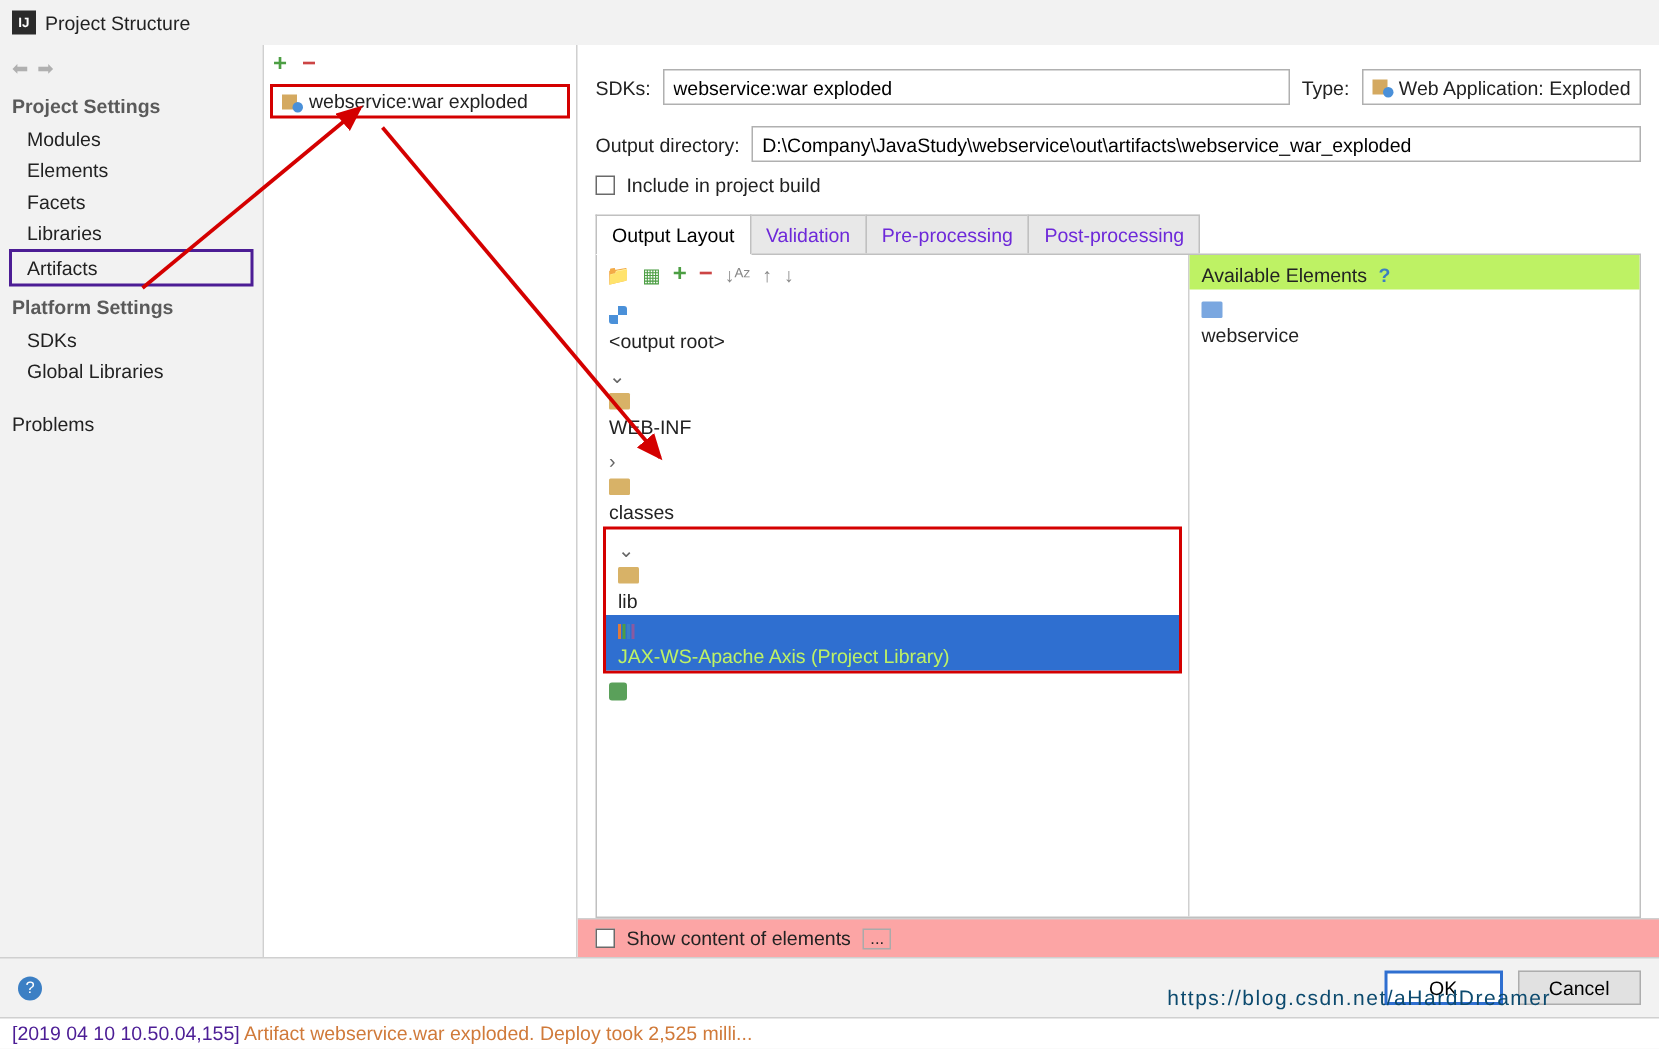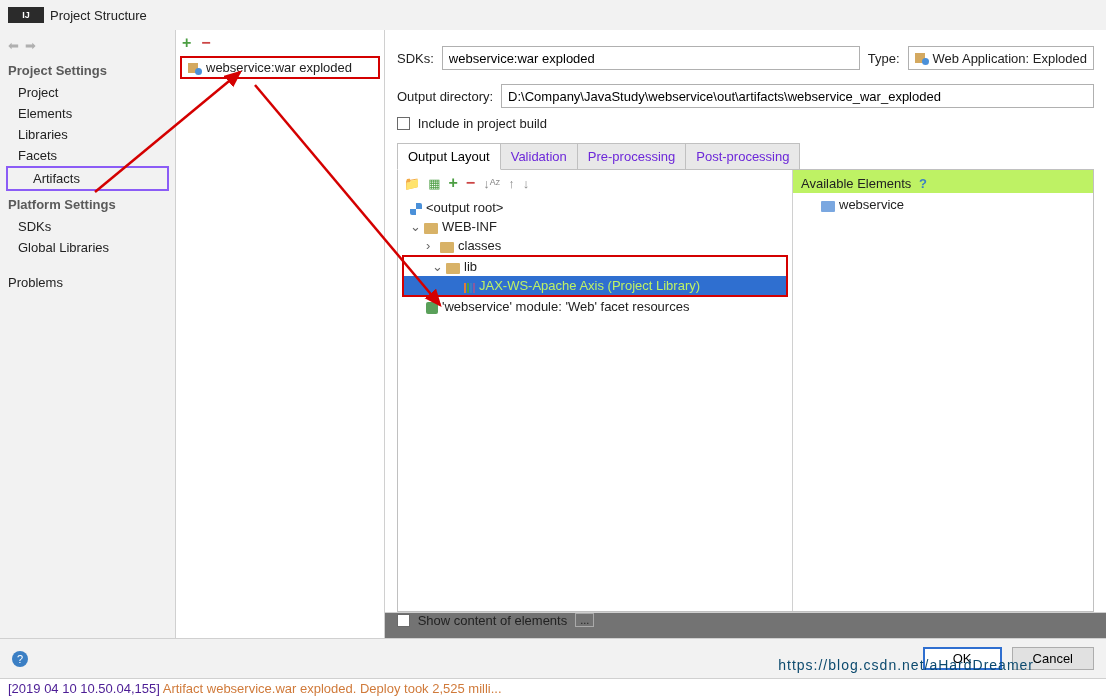--- a/index.html
+++ b/index.html
@@ -1,25 +1,25 @@
 <!DOCTYPE html>
 <html><head>
 <meta charset="utf-8">
 <style>
 * { box-sizing: border-box; margin: 0; padding: 0; font-family: "Segoe UI", Tahoma, sans-serif; font-size: 13px; }
 body { background: #f2f2f2; width: 1106px; height: 699px; overflow: hidden; position: relative; color: #222; }
 .titlebar { height: 30px; background: #f2f2f2; display: flex; align-items: center; padding: 0 8px; }
-.titlebar .logo { width: 36px; height: 16px; background: #2b2b2b; color: #fff; font-size: 9px; font-weight: bold; display: flex; align-items: center; justify-content: center; margin-right: 6px; }
+.titlebar .logo { width: 16px; height: 16px; background: #2b2b2b; color: #fff; font-size: 9px; font-weight: bold; display: flex; align-items: center; justify-content: center; margin-right: 6px; }
 .main { display: flex; height: 608px; }
 .sidebar { width: 175px; background: #f2f2f2; padding: 6px 0 0 0; }
 .nav-arrows { padding: 2px 8px 4px 8px; display: flex; gap: 6px; color: #b0b0b0; }
 .section-head { font-weight: bold; color: #5a5a5a; padding: 6px 8px 4px 8px; }
 .side-item { padding: 3px 8px 3px 18px; cursor: default; }
 .side-item.l1 { padding-left: 8px; }
-.side-item.hl { border: 2px solid #8b5cf6; margin: 0 6px 0 6px; padding-left: 25px; }
+.side-item.hl { border: 2px solid #4c1d95; margin: 0 6px 0 6px; padding-left: 10px; }
 .middle { width: 210px; background: #fff; border-left: 1px solid #d0d0d0; border-right: 1px solid #d0d0d0; position: relative; overflow:hidden;}
 .mid-tools { height: 26px; display: flex; align-items: center; padding: 0 6px; gap: 10px; }
 .plus { color: #4c9e43; font-weight: bold; font-size: 16px; }
 .minus { color: #c44; font-weight: bold; font-size: 16px; }
 .mid-box { border: 2px solid #d40000; margin: 0 4px; padding: 2px 2px 2px 6px; display: flex; align-items: center; gap: 4px; position:relative; z-index:2; }
 .right { flex: 1; background: #fff; display: flex; flex-direction: column; }
 .form-row { display: flex; align-items: center; padding: 8px 12px 6px 12px; gap: 8px; }
 .form-row.first { padding-top: 16px; }
 .label { white-space: nowrap; }
 input.text { border: 1px solid #b0b0b0; background: #fff; padding: 3px 6px; flex: 1; height: 24px; }
@@ -27,34 +27,34 @@
 .type-box { border: 1px solid #b0b0b0; background: #fff; padding: 3px 6px; height: 24px; display: flex; align-items: center; gap: 4px; white-space: nowrap; }
 .chk { width: 13px; height: 13px; border: 1px solid #6a6a6a; background:#fff; display: inline-block; vertical-align: -2px; margin-right: 4px; }
 .tabs { display: flex; margin: 6px 12px 0 12px; }
 .tab { padding: 5px 10px; border: 1px solid #c0c0c0; background: #e8e8e8; color: #6d28d9; margin-right: -1px; cursor: default; }
 .tab.active { background: #fff; border-bottom: 1px solid #fff; color: #000; position: relative; z-index: 1; }
 .tab-body { border: 1px solid #c0c0c0; margin: -1px 12px 0 12px; flex: 1; display: flex; background: #fff; }
 .layout-col { width: 395px; border-right: 1px solid #d0d0d0; display: flex; flex-direction: column; }
 .avail-col { flex: 1; display: flex; flex-direction: column; }
 .toolbar2 { height: 26px; display: flex; align-items: center; padding: 0 6px; gap: 8px; color: #888; }
 .tree { flex: 1; padding: 2px 0; overflow: hidden; font-size: 13px; }
-.node { display: flex; align-items: flex-end; padding: 2px 4px 2px 8px; gap: 4px; white-space: nowrap; }
+.node { display: flex; align-items: flex-start; padding: 2px 4px 2px 8px; gap: 4px; white-space: nowrap; flex-direction: column; }
 .node .ind0 { width: 0px; } .node .ind1 { width: 16px; } .node .ind3 { width: 48px; }
 .node.sel { background: #2f6fd0; color: #bef264; }
 .toggle { width: 10px; display: inline-block; color: #666; }
 .folder-ic { width: 14px; height: 11px; background: #d8b267; border-radius: 1px; display: inline-block; }
 .folder-ic.blue { background: #7aa7e0; }
 .lib-ic { display: inline-flex; gap:1px; }
 .lib-ic span { width: 2px; height: 10px; display:inline-block; }
 .output-ic { width: 12px; height: 12px; display:inline-block; background: conic-gradient(#4a90d9 0 25%, #fff 25% 50%, #4a90d9 50% 75%, #fff 75%); border-radius:2px; }
 .facet-ic { width:12px; height:12px; background:#5aa05a; display:inline-block; border-radius:2px; }
 .lib-box { border: 2px solid #d40000; margin: 0 4px 0 4px; position:relative; z-index:1;}
 .avail-head { padding: 6px 8px 2px 8px; background: #bef264; }
 .q { color: #3b7fc4; font-weight: bold; margin-left: 4px; }
-.bottom-strip { height: 26px; display: flex; align-items: flex-start; padding: 0 12px; border-top: 1px solid #d0d0d0; background:#737373; }
+.bottom-strip { height: 26px; display: flex; align-items: center; padding: 0 12px; border-top: 1px solid #d0d0d0; background:#fca5a5; }
 .ellips { border: 1px solid #aaa; padding: 0 4px; margin-left: 8px; font-size: 11px; }
 .footer { position: absolute; left:0; right:0; bottom: 21px; height: 40px; display: flex; align-items: center; justify-content: space-between; padding: 0 12px; border-top: 1px solid #d0d0d0; background:#f2f2f2; }
 .help-ic { width: 16px; height: 16px; border-radius: 50%; background: #3b7fc4; color: #fff; font-size: 11px; display:flex; align-items:center; justify-content:center; }
 .btn { border: 1px solid #adadad; background: #e1e1e1; padding: 3px 20px; cursor: default; }
 .btn.primary { border: 2px solid #2f6fd0; padding: 2px 28px; background:#fff; }
 .console { position:absolute; bottom:0; left:0; right:0; height:21px; background:#fff; border-top:1px solid #d0d0d0; font-family: monospace; font-size:12px; padding: 2px 8px; white-space:nowrap; overflow:hidden; color: #d07a3a; }
 .console .gray { color: #4c1d95; }
 .watermark { position:absolute; right:72px; bottom:26px; color:#0c4a6e; font-size:14px; letter-spacing:1px; }
 svg.arrow { position:absolute; pointer-events:none; z-index:10; }
 .artifact-ic { width:14px; height:14px; display:inline-block; position:relative; }
@@ -70,24 +70,24 @@
 </div>
 
 <div class="main">
 
   <div class="sidebar">
     <div class="nav-arrows">
       <span>⬅</span>
       <span>➡</span>
     </div>
     <div class="section-head">Project Settings</div>
-    <div class="side-item">Project</div>
+    <div class="side-item">Modules</div>
     <div class="side-item">Elements</div>
+    <div class="side-item">Facets</div>
     <div class="side-item">Libraries</div>
-    <div class="side-item">Facets</div>
     <div class="side-item hl">Artifacts</div>
     <div class="section-head">Platform Settings</div>
     <div class="side-item">SDKs</div>
     <div class="side-item">Global Libraries</div>
     <div style="height:14px"></div>
     <div class="side-item l1">Problems</div>
   </div>
 
   <div class="middle">
     <div class="mid-tools">
@@ -171,21 +171,20 @@
                   <span style="background:#4c9e43"></span>
                   <span style="background:#3b7fc4"></span>
                   <span style="background:#8a5aa0"></span>
                 </span>
                 <span>JAX-WS-Apache Axis (Project Library)</span>
               </div>
           </div>
           <div class="node">
               <span class="ind1"></span>
               <span class="facet-ic"></span>
-              <span>'webservice' module: 'Web' facet resources</span>
             </div>
         </div>
       </div>
       <div class="avail-col">
         <div class="avail-head">
           <span>Available Elements</span>
           <span class="q">?</span>
         </div>
         <div class="tree">
           <div class="node">

